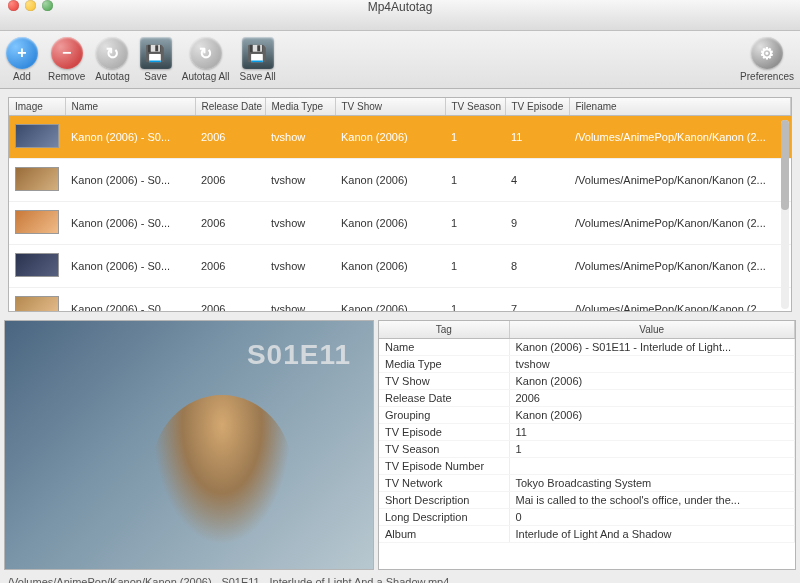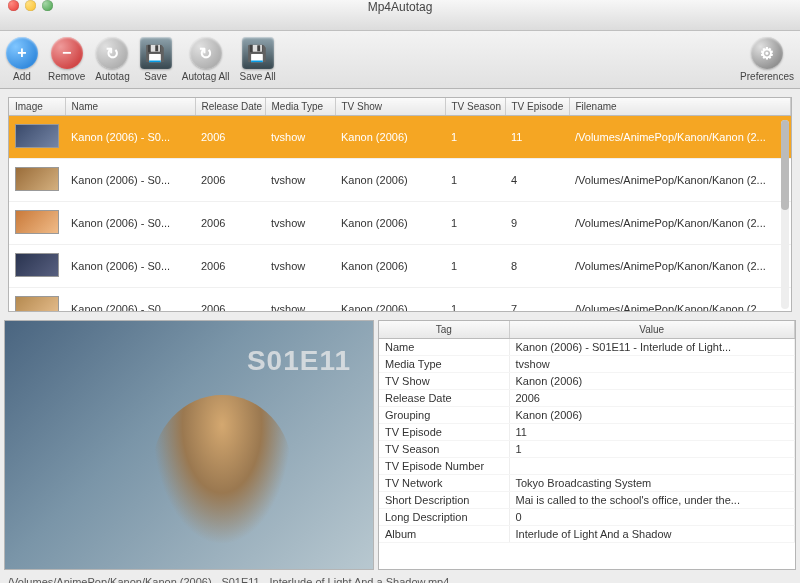--- a/index.html
+++ b/index.html
@@ -178,21 +178,21 @@
 .preview-image::before {
   content: "";
   position: absolute;
   left: 40%; top: 30%;
   width: 140px; height: 150px;
   background: radial-gradient(ellipse at 50% 20%, #d4a870 0%, #9a7850 40%, transparent 70%);
   border-radius: 50% 50% 40% 40%;
 }
 .ep-overlay {
   position: absolute;
-  top: 24px;
+  top: 18px;
   right: 22px;
   font-size: 28px;
   font-weight: bold;
   color: rgba(235,235,235,0.75);
   letter-spacing: 1px;
 }
 .select-image-btn {
   height: 22px;
   border-top: 1px solid #ccc;
   background: linear-gradient(#fafafa, #e8e8e8);

